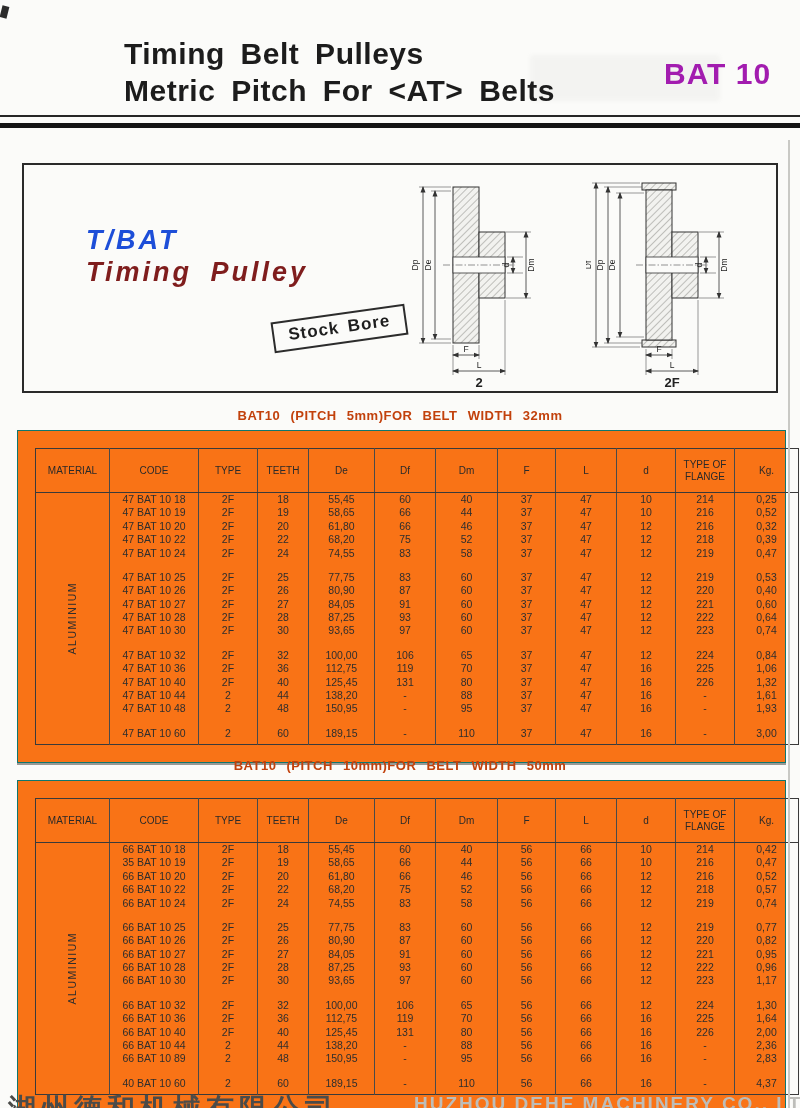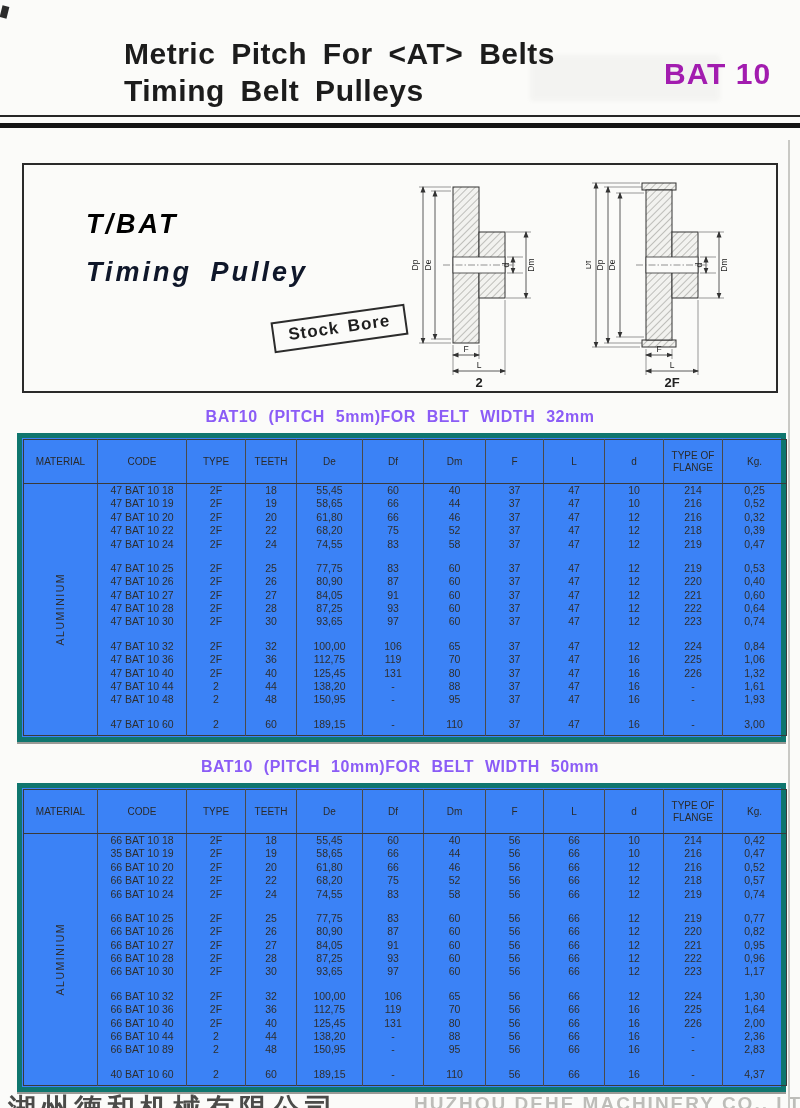--- a/index.html
+++ b/index.html
@@ -22,40 +22,40 @@
   .title-line { font-size:30px; font-weight:bold; line-height:1.22;
     letter-spacing:.5px; word-spacing:7px; color:#1c1c1c; }
   .model-code { position:absolute; left:664px; top:57px; font-size:30px;
     font-weight:bold; letter-spacing:1px; color:#a21caf; }
   .rule-double { position:absolute; left:0; top:115px; width:800px; height:13px;
     border-top:2px solid #262626; border-bottom:5px solid #141414; }
 
   
   .intro-box { position:absolute; left:22px; top:163px; width:756px; height:230px;
     border:2px solid #2a2a2a; background:#fbfbf9; }
-  .series-name { position:absolute; left:62px; top:44px; font-size:27px;
-    font-weight:bold; font-style:italic; letter-spacing:3px; color:#000000; }
+  .series-name { position:absolute; left:62px; top:60px; font-size:27px;
+    font-weight:bold; font-style:italic; letter-spacing:3px; color:#1d4ed8; }
   .product-name { position:absolute; left:62px; top:92px; font-size:27px;
-    font-weight:bold; font-style:italic; letter-spacing:3px; word-spacing:8px; color:#0f172a;text-align:center; }
+    font-weight:bold; font-style:italic; letter-spacing:3px; word-spacing:8px; color:#7f1d1d;text-align:center; }
   .stock-bore { position:absolute; left:248px; top:148px; transform:rotate(-8deg);
     border:2px solid #2c2c2c; padding:3px 14px 4px; font-size:17px; font-weight:bold;
     letter-spacing:1px; word-spacing:3px; color:#1e1e1e; background:#fbfbf9; }
   .diagram { position:absolute; top:10px; }
   .diagram.d2 { left:385px; }
   .diagram.d2f { left:562px; }
   .diagram text { font-family:"Liberation Sans", sans-serif; fill:#222; }
 
   
   .spec-section { position:absolute; left:0; width:800px; }
   .spec-section.t0 { top:408px; }
   .spec-section.t1 { top:758px; }
-  .table-title { text-align:center; font-size:16px; font-weight:bold;
-    letter-spacing:.5px; word-spacing:6px; color:#8b5cf6; margin-bottom:7px; }
-  .table-wrap { margin-left:17px; width:769px; border:5px solid #0f766e;
-    padding:1px; background:#3b82f6; box-shadow:0 2px 0 #9a9a96; }
+  .table-title { text-align:center; font-size:13px; font-weight:bold;
+    letter-spacing:.5px; word-spacing:6px; color:#c2410c; margin-bottom:7px; }
+  .table-wrap { margin-left:17px; width:769px; border:1px solid #0f766e;
+    padding:17px; background:#f97316; box-shadow:0 2px 0 #9a9a96; }
   table.grid { table-layout:fixed; width:763px; border-collapse:collapse;
     border:1px solid #3a3a3a; }
   table.grid th { height:44px; vertical-align:middle; text-align:center;
     font-size:10px; font-weight:normal; color:#2a2a2a; line-height:1.15;
     border-left:1px solid #4a4a4a; border-bottom:1px solid #3a3a3a; padding:1px; }
   table.grid th:first-child { border-left:none; }
   table.grid td { height:13.4px; vertical-align:middle; text-align:center;
     font-size:10.5px; color:#2e2e2e; line-height:1; padding:0;
     border-left:1px solid #4a4a4a; }
   table.grid td.material-cell { border-left:none; }
@@ -74,22 +74,22 @@
 </style>
 </head>
 <body>
 
 <div class="page">
 
   <div class="corner-mark"></div>
   <div class="ghost-print"></div>
 
   <div class="header-titles">
+    <div class="title-line">Timing Belt Pulleys</div>
     <div class="title-line">Metric Pitch For &lt;AT&gt; Belts</div>
-    <div class="title-line">Timing Belt Pulleys</div>
   </div>
   <div class="model-code">BAT 10</div>
   <div class="rule-double"></div>
 
   <div class="intro-box">
     <div class="series-name">T/BAT</div>
     <div class="product-name">Timing Pulley</div>
     <div class="stock-bore">Stock Bore</div>
 
     <svg class="diagram d2" width="170" height="215" viewBox="0 0 170 215">

